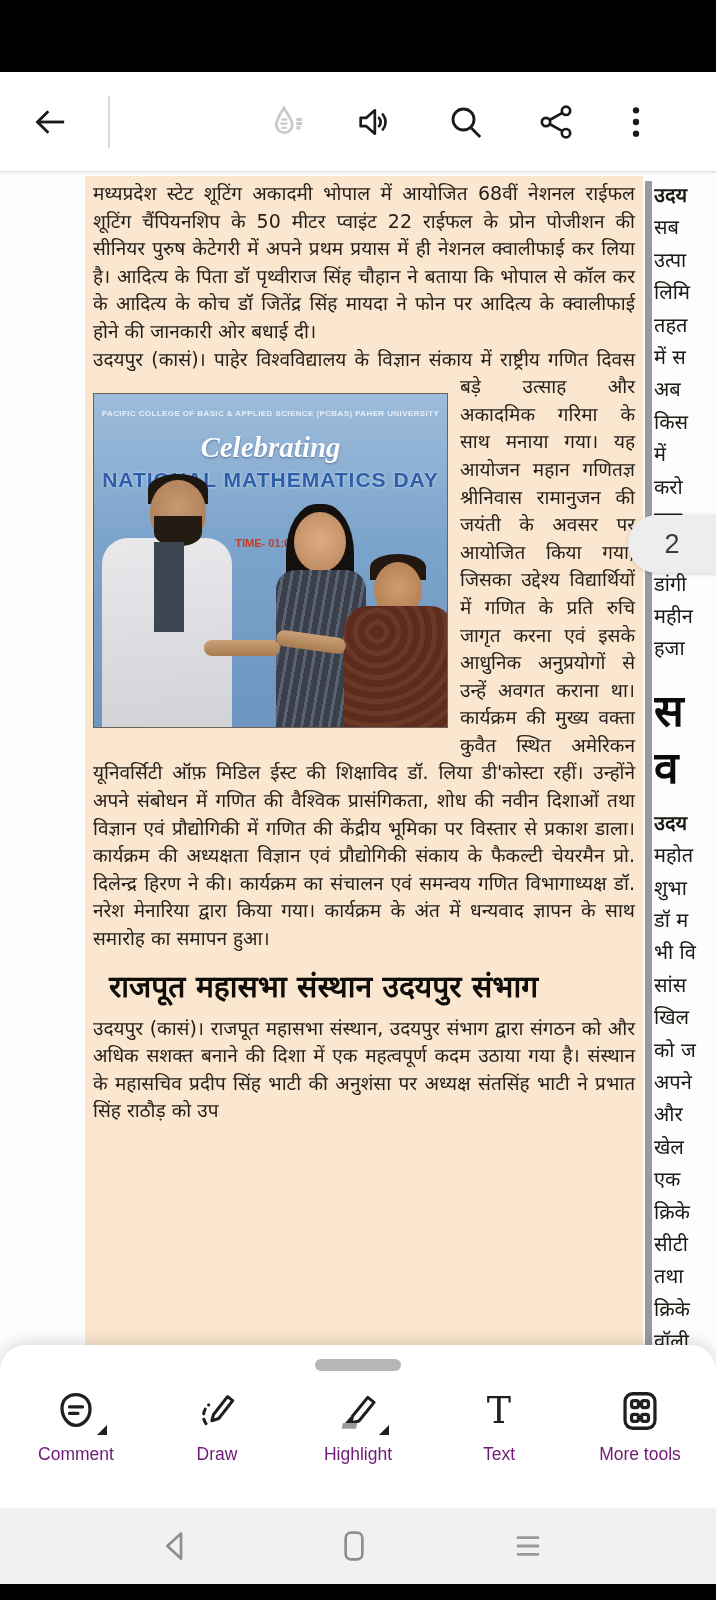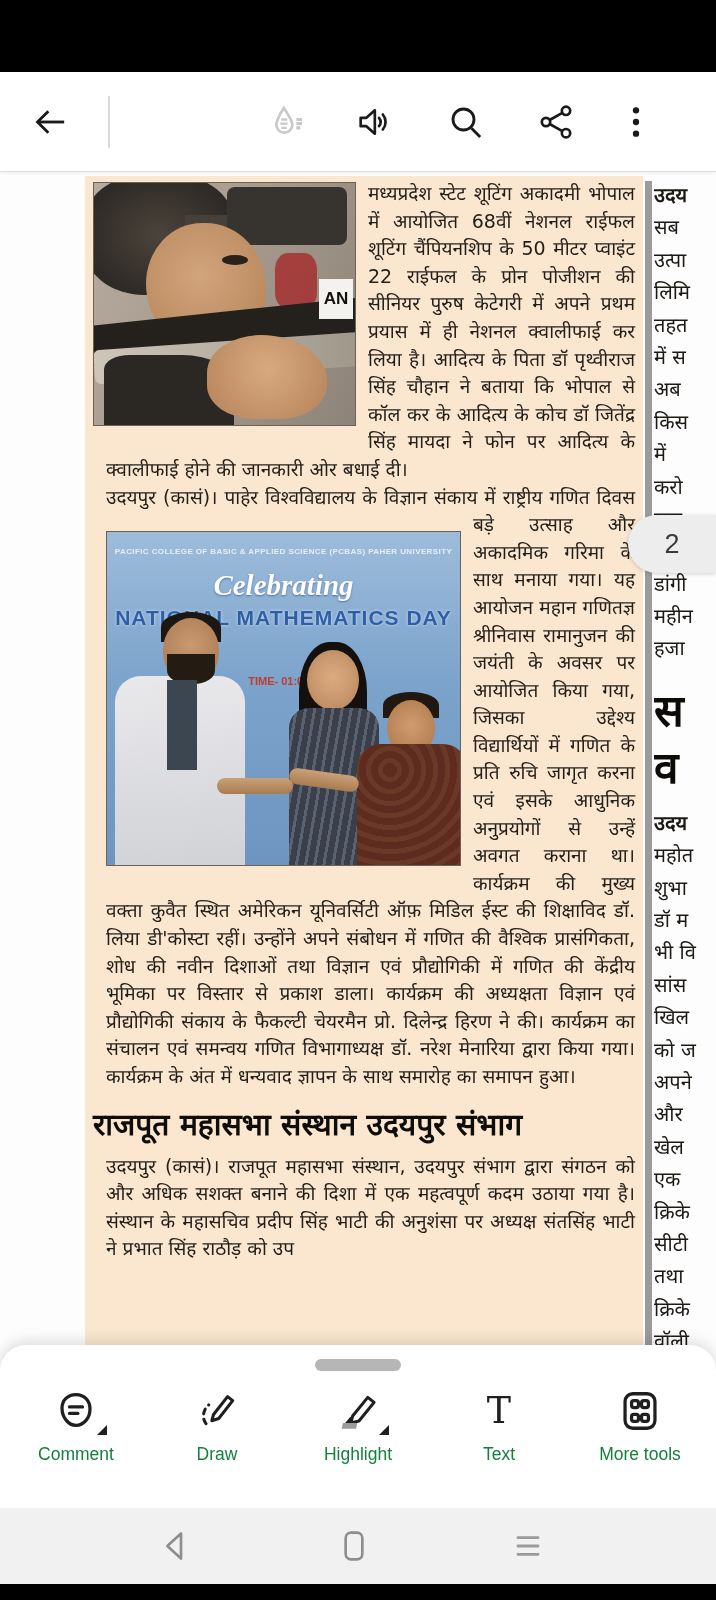--- a/index.html
+++ b/index.html
@@ -17,26 +17,26 @@
   .tb-btn { position:absolute; top:28px; width:44px; height:44px; display:flex;
             align-items:center; justify-content:center; background:none; border:none; }
   .tb-divider { position:absolute; left:108px; top:24px; width:2px; height:52px; background:#d9d9d9; }
 
   
   .doc-area { position:absolute; left:0; top:173px; width:716px; height:1427px;
               background:#fdfdfd; overflow:hidden; }
   .news-page { position:absolute; left:85px; top:3px; width:558px; height:1424px;
                background:#fbe7cf; padding:4px 8px 0 8px; overflow:hidden;
                font-family:"DejaVu Sans", sans-serif; color:#211d18; }
-  .news-page p { font-size:19px; line-height:27.6px; text-align:justify;padding-left:13px; }
+  .news-page p { font-size:19px; line-height:27.6px; text-align:justify; }
   .news-page b.dateline { font-weight:normal; }
   .headline1 { font-size:28px; line-height:36px; font-weight:bold; color:#0f0d0a;
                margin:12px 0 7px 0; letter-spacing:.2px; }
   .headline2 { font-size:30px; line-height:40px; font-weight:bold; color:#0f0d0a;
-               margin:14px 0 8px 0; }
+               margin:14px 0 8px 16px; }
   .headline2 span { display:block; }
 
   
   .photo1 { float:left; width:263px; height:244px; margin:2px 12px 6px 0;
             border:1px solid #6b6257; position:relative; overflow:hidden;
             background:linear-gradient(115deg,#b7aca0 0%,#a99d90 40%,#8d8378 100%); }
   .p1-bg-dark { position:absolute; left:-10px; top:-8px; width:150px; height:120px;
                 background:radial-gradient(closest-side,#4c443c,#2e2a25); border-radius:40%; }
   .p1-face { position:absolute; left:52px; top:40px; width:120px; height:130px;
              background:radial-gradient(circle at 45% 40%,#d3a57c,#b07e55); border-radius:48% 52% 45% 55%; }
@@ -128,21 +128,21 @@
   .drag-handle { position:absolute; left:50%; top:14px; transform:translateX(-50%);
                  width:86px; height:12px; border-radius:6px; background:#b6b6b6; }
   .tools-row { position:absolute; left:0; top:42px; width:716px; padding:0 22px;
                display:flex; justify-content:space-between; }
   .tool { width:108px; display:flex; flex-direction:column; align-items:center;
           background:none; border:none; }
   .tool .icon-wrap { position:relative; width:48px; height:48px; display:flex;
                      align-items:center; justify-content:center; }
   .tool .caret { position:absolute; right:-7px; bottom:0; width:0; height:0;
                  border-left:10px solid transparent; border-bottom:10px solid #1f1f1f; }
-  .tool .tool-label { margin-top:9px; font-size:17.5px; color:#15803d; white-space:nowrap;
+  .tool .tool-label { margin-top:9px; font-size:17.5px; color:#701a75; white-space:nowrap;
                       font-family:"Liberation Sans",sans-serif; }
 
   
   .nav-bar { position:absolute; left:0; top:1508px; width:716px; height:76px;
              background:#f1f1f2; display:flex; align-items:center; z-index:50; }
   .nav-btn { border:none; background:none; width:120px; height:76px;
              display:flex; align-items:center; justify-content:center; }
   .nav-back { margin-left:116px; } .nav-home { margin-left:58px; } .nav-recents { margin-left:54px; }
   .bottom-black { position:absolute; left:0; top:1584px; width:716px; height:16px; background:#000; }
 
@@ -213,33 +213,20 @@
       </svg>
     </span>
   </button>
 </div>
 
 <div class="doc-area">
 
   <div class="news-page">
 
     <div>
-      <div class="photo1">
-        <div class="p1-bg-dark"></div>
-        <div class="p1-scope"></div>
-        <div class="p1-red"></div>
-        <div class="p1-face"></div>
-        <div class="p1-eye"></div>
-        <div class="p1-rifle"></div>
-        <div class="p1-rifle2"></div>
-        <div class="p1-knobs"></div>
-        <div class="p1-glove"></div>
-        <div class="p1-hand"></div>
-        <div class="p1-an">AN</div>
-      </div>
       <p>मध्यप्रदेश स्टेट शूटिंग अकादमी भोपाल में आयोजित 68वीं नेशनल राईफल शूटिंग चैंपियनशिप के 50 मीटर प्वाइंट 22 राईफल के प्रोन पोजीशन की सीनियर पुरुष केटेगरी में अपने प्रथम प्रयास में ही नेशनल क्वालीफाई कर लिया है। आदित्य के पिता डॉ पृथ्वीराज सिंह चौहान ने बताया कि भोपाल से कॉल कर के आदित्य के कोच डॉ जितेंद्र सिंह मायदा ने फोन पर आदित्य के क्वालीफाई होने की जानकारी ओर बधाई दी।</p>
       <div style="clear:both;"></div>
     </div>
 
     <div>
       <p>
         <b class="dateline">उदयपुर (कासं)।</b>
         <span>पाहेर विश्वविद्यालय के विज्ञान संकाय में राष्ट्रीय गणित</span>
         <span class="photo2">
           <span class="p2-college">PACIFIC COLLEGE OF BASIC &amp; APPLIED SCIENCE (PCBAS) PAHER UNIVERSITY</span>

